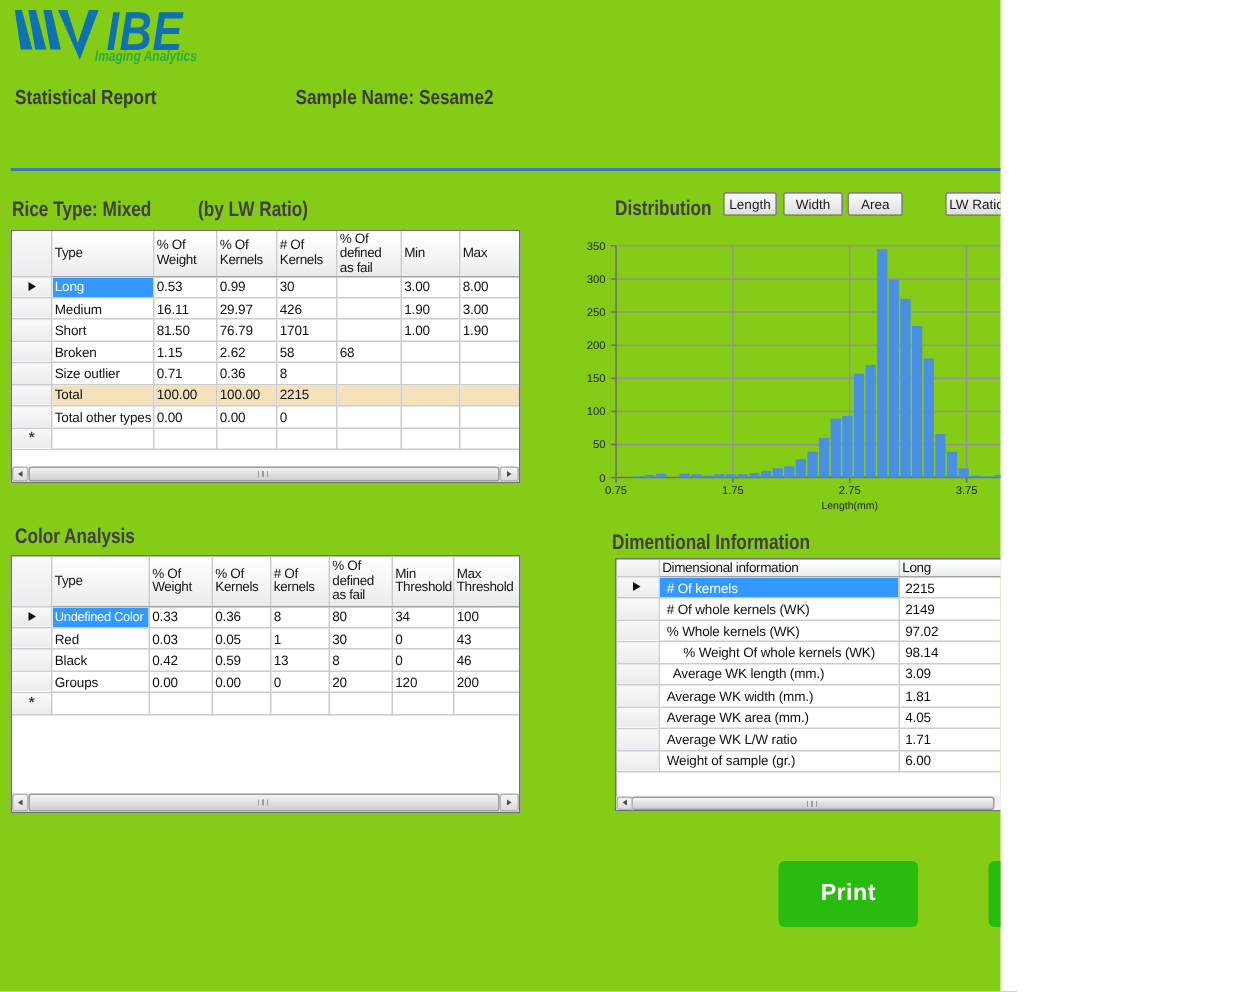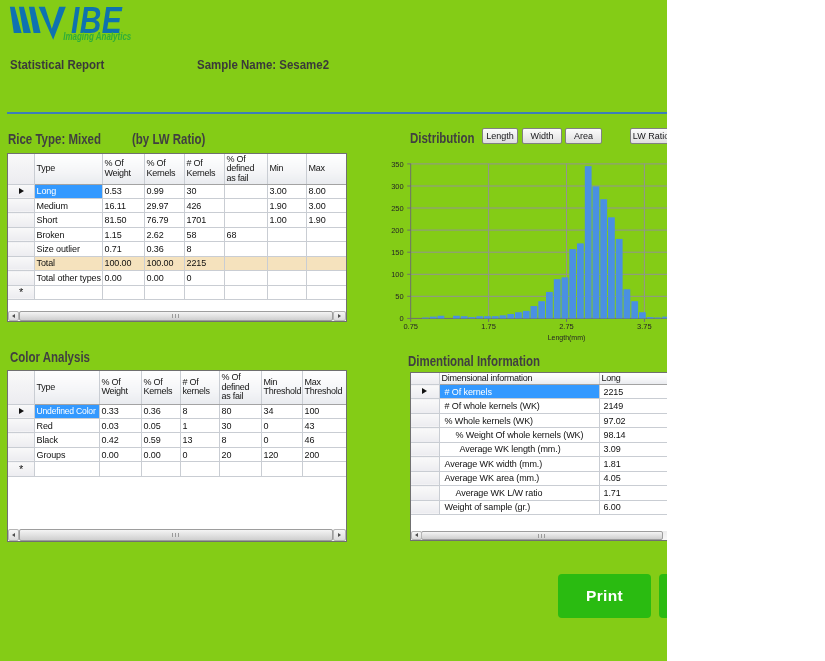--- a/index.html
+++ b/index.html
@@ -308,36 +308,36 @@
               <td style="padding-left:5px">% Whole kernels (WK)</td>
               <td style="padding-left:4px">97.02</td>
             </tr>
 <tr style="height:14.45px">
               <td class="rh rhb"></td>
               <td style="padding-left:16px">% Weight Of whole kernels (WK)</td>
               <td style="padding-left:4px">98.14</td>
             </tr>
 <tr style="height:14.45px">
               <td class="rh rhb"></td>
-              <td style="padding-left:20px">Average WK length (mm.)</td>
+              <td style="padding-left:9px">Average WK length (mm.)</td>
               <td style="padding-left:4px">3.09</td>
             </tr>
 <tr style="height:14.45px">
               <td class="rh rhb"></td>
               <td style="padding-left:5px">Average  WK width (mm.)</td>
               <td style="padding-left:4px">1.81</td>
             </tr>
 <tr style="height:14.45px">
               <td class="rh rhb"></td>
               <td style="padding-left:5px">Average  WK area (mm.)</td>
               <td style="padding-left:4px">4.05</td>
             </tr>
 <tr style="height:14.45px">
               <td class="rh rhb"></td>
-              <td style="padding-left:16px">Average  WK L/W ratio</td>
+              <td style="padding-left:5px">Average  WK L/W ratio</td>
               <td style="padding-left:4px">1.71</td>
             </tr>
 <tr style="height:14.45px">
               <td class="rh rhb"></td>
               <td style="padding-left:5px">Weight of sample (gr.)</td>
               <td style="padding-left:4px">6.00</td>
             </tr>
 </tbody>
         </table>
       </div>
@@ -440,15 +440,15 @@
 <text x="98.6" y="179" font-size="7.5" fill="#262626" text-anchor="middle">1.75</text>
 <text x="176.5" y="179" font-size="7.5" fill="#262626" text-anchor="middle">2.75</text>
 <text x="254.4" y="179" font-size="7.5" fill="#262626" text-anchor="middle">3.75</text>
 <text x="332.3" y="179" font-size="7.5" fill="#262626" text-anchor="middle">4.75</text>
 <text x="176.5" y="189.5" font-size="7" fill="#262626" text-anchor="middle">Length(mm)</text>
 <rect x="361.4" y="11.5" width="15" height="5.5" fill="#4a90e2"></rect>
 <text x="379" y="19" font-size="7.5" fill="#1a1a1a">Groups</text>
 <text x="375.5" y="41.5" font-size="7.5" fill="#1a1a1a">Length</text>
 <text x="375.5" y="53.5" font-size="7.5" fill="#1a1a1a">Kernels</text>
 </svg>
-<div class="gbtn" style="left:558px;width:93px">Print</div>
+<div class="gbtn" style="left:519px;width:93px">Print</div>
 <div class="gbtn" style="left:659px;width:90px">Back</div>
 </div>
 
 </body></html>

